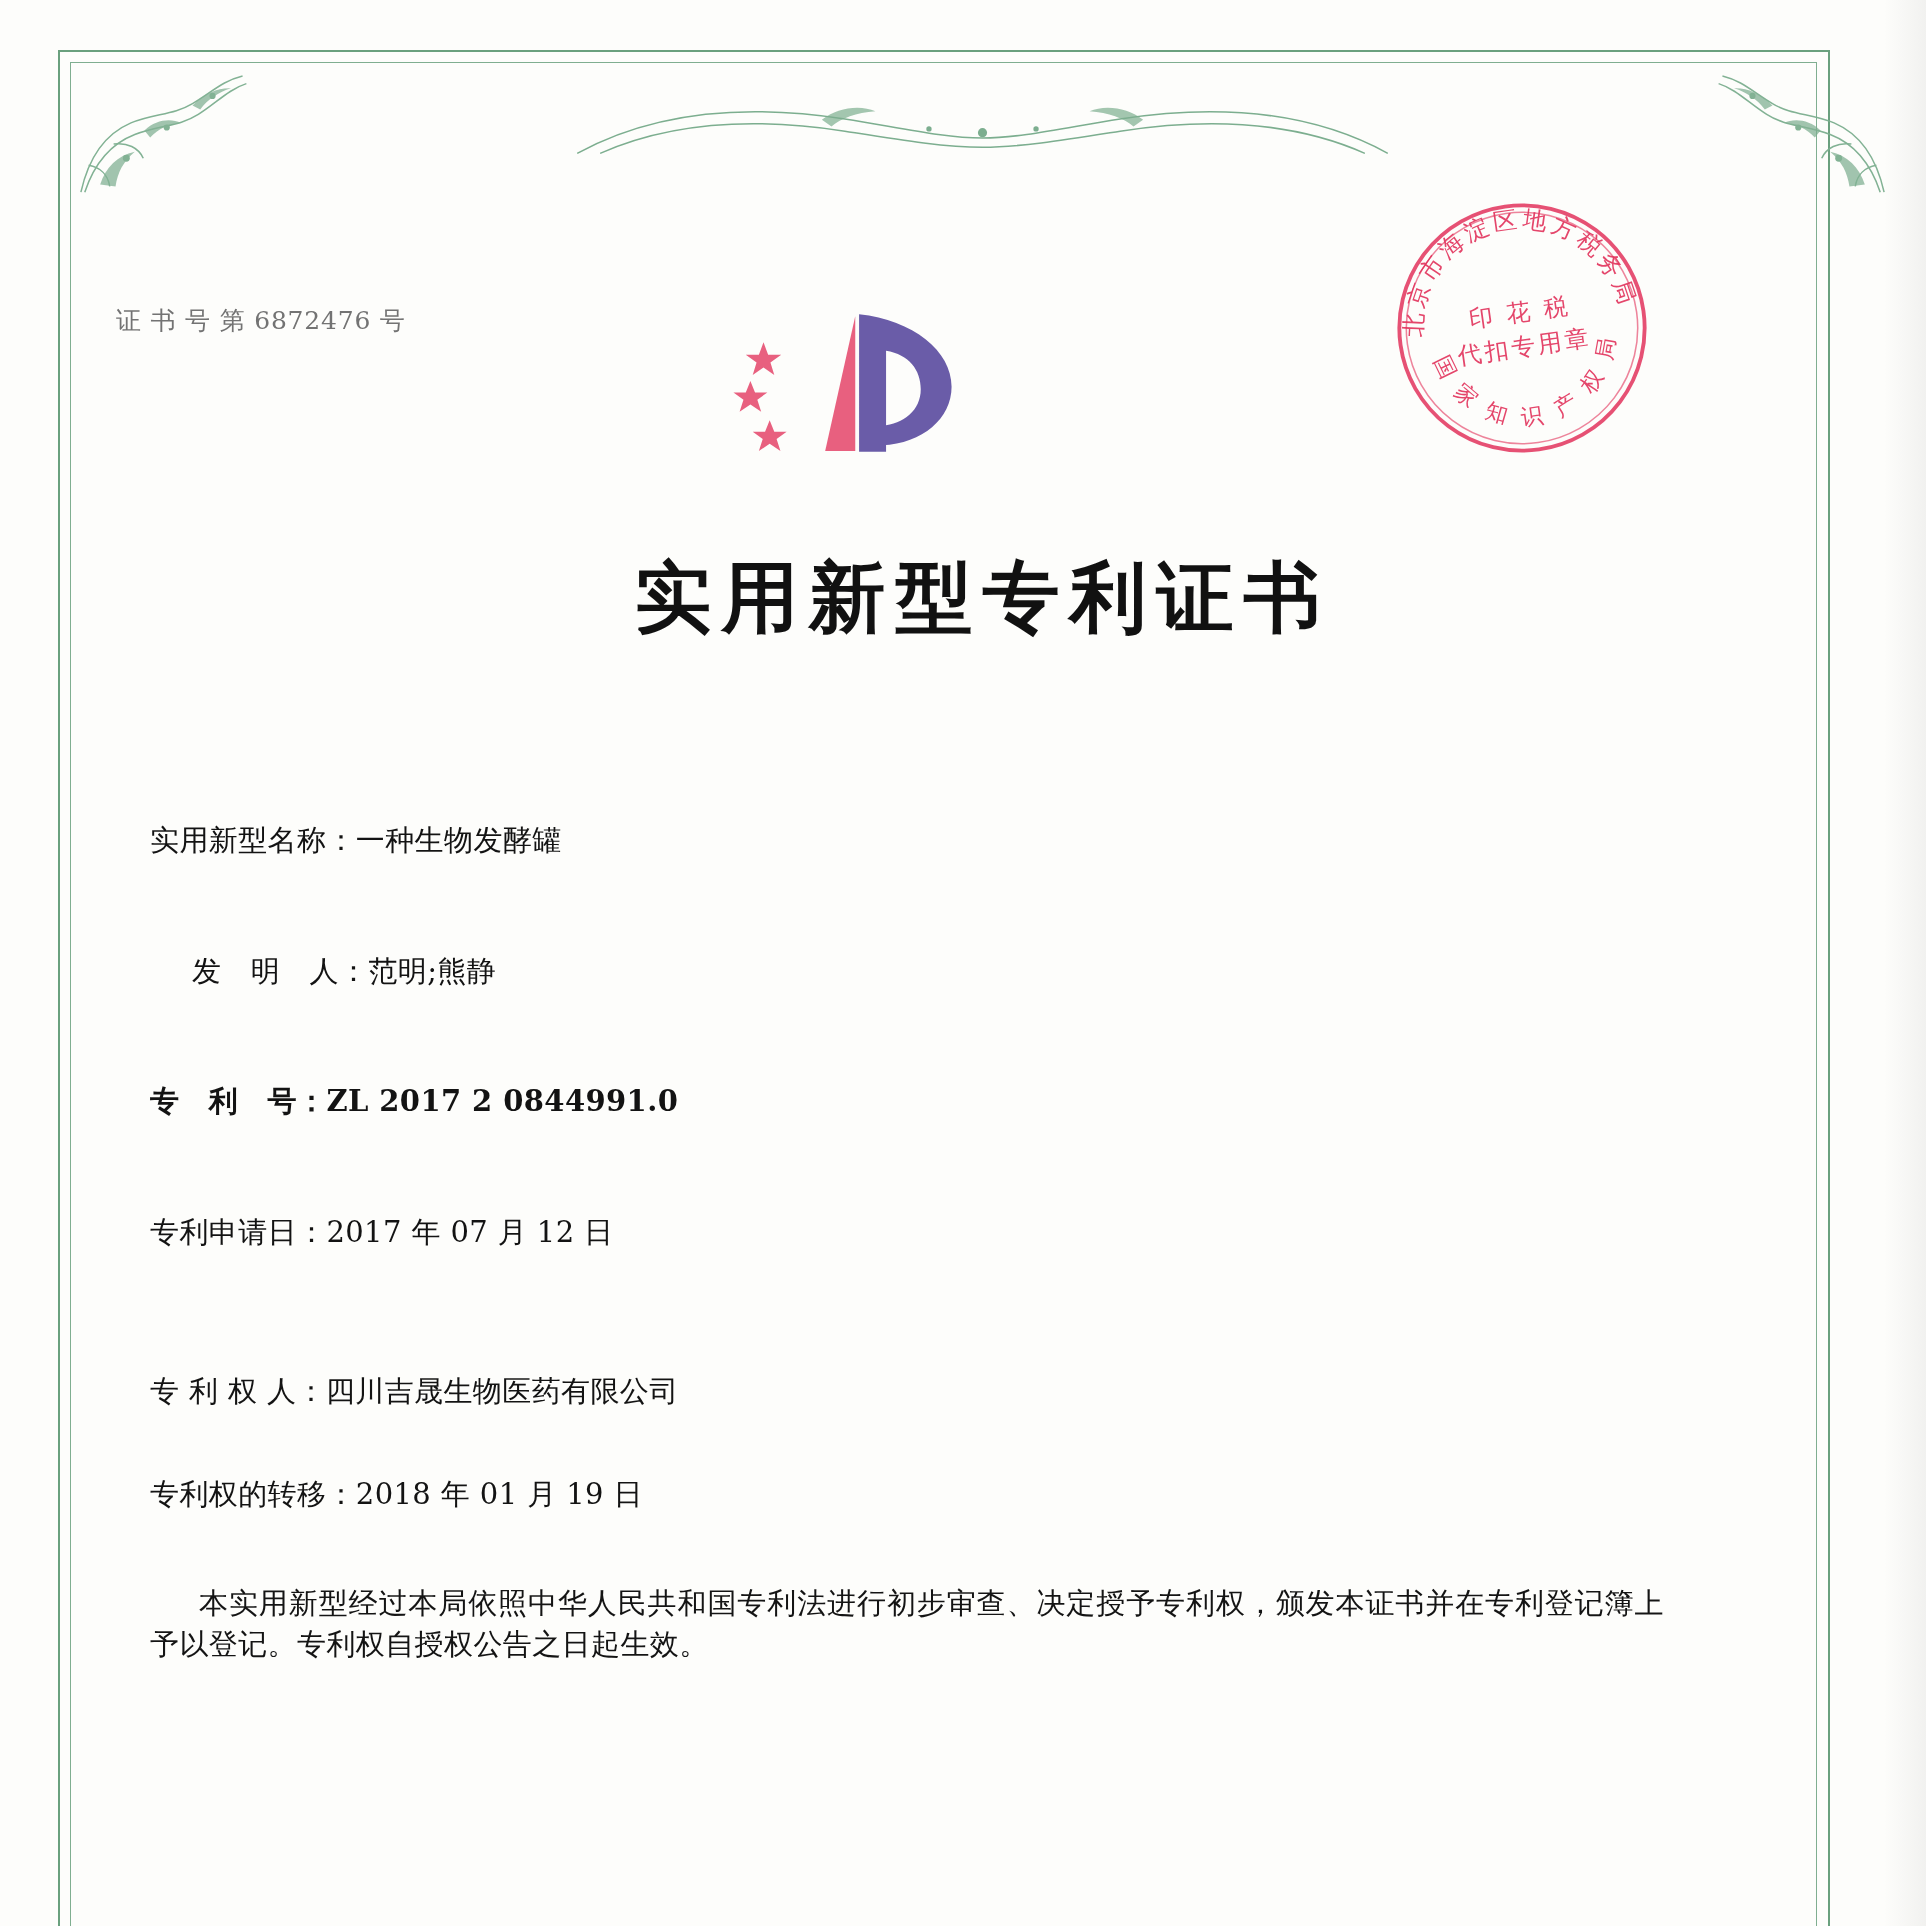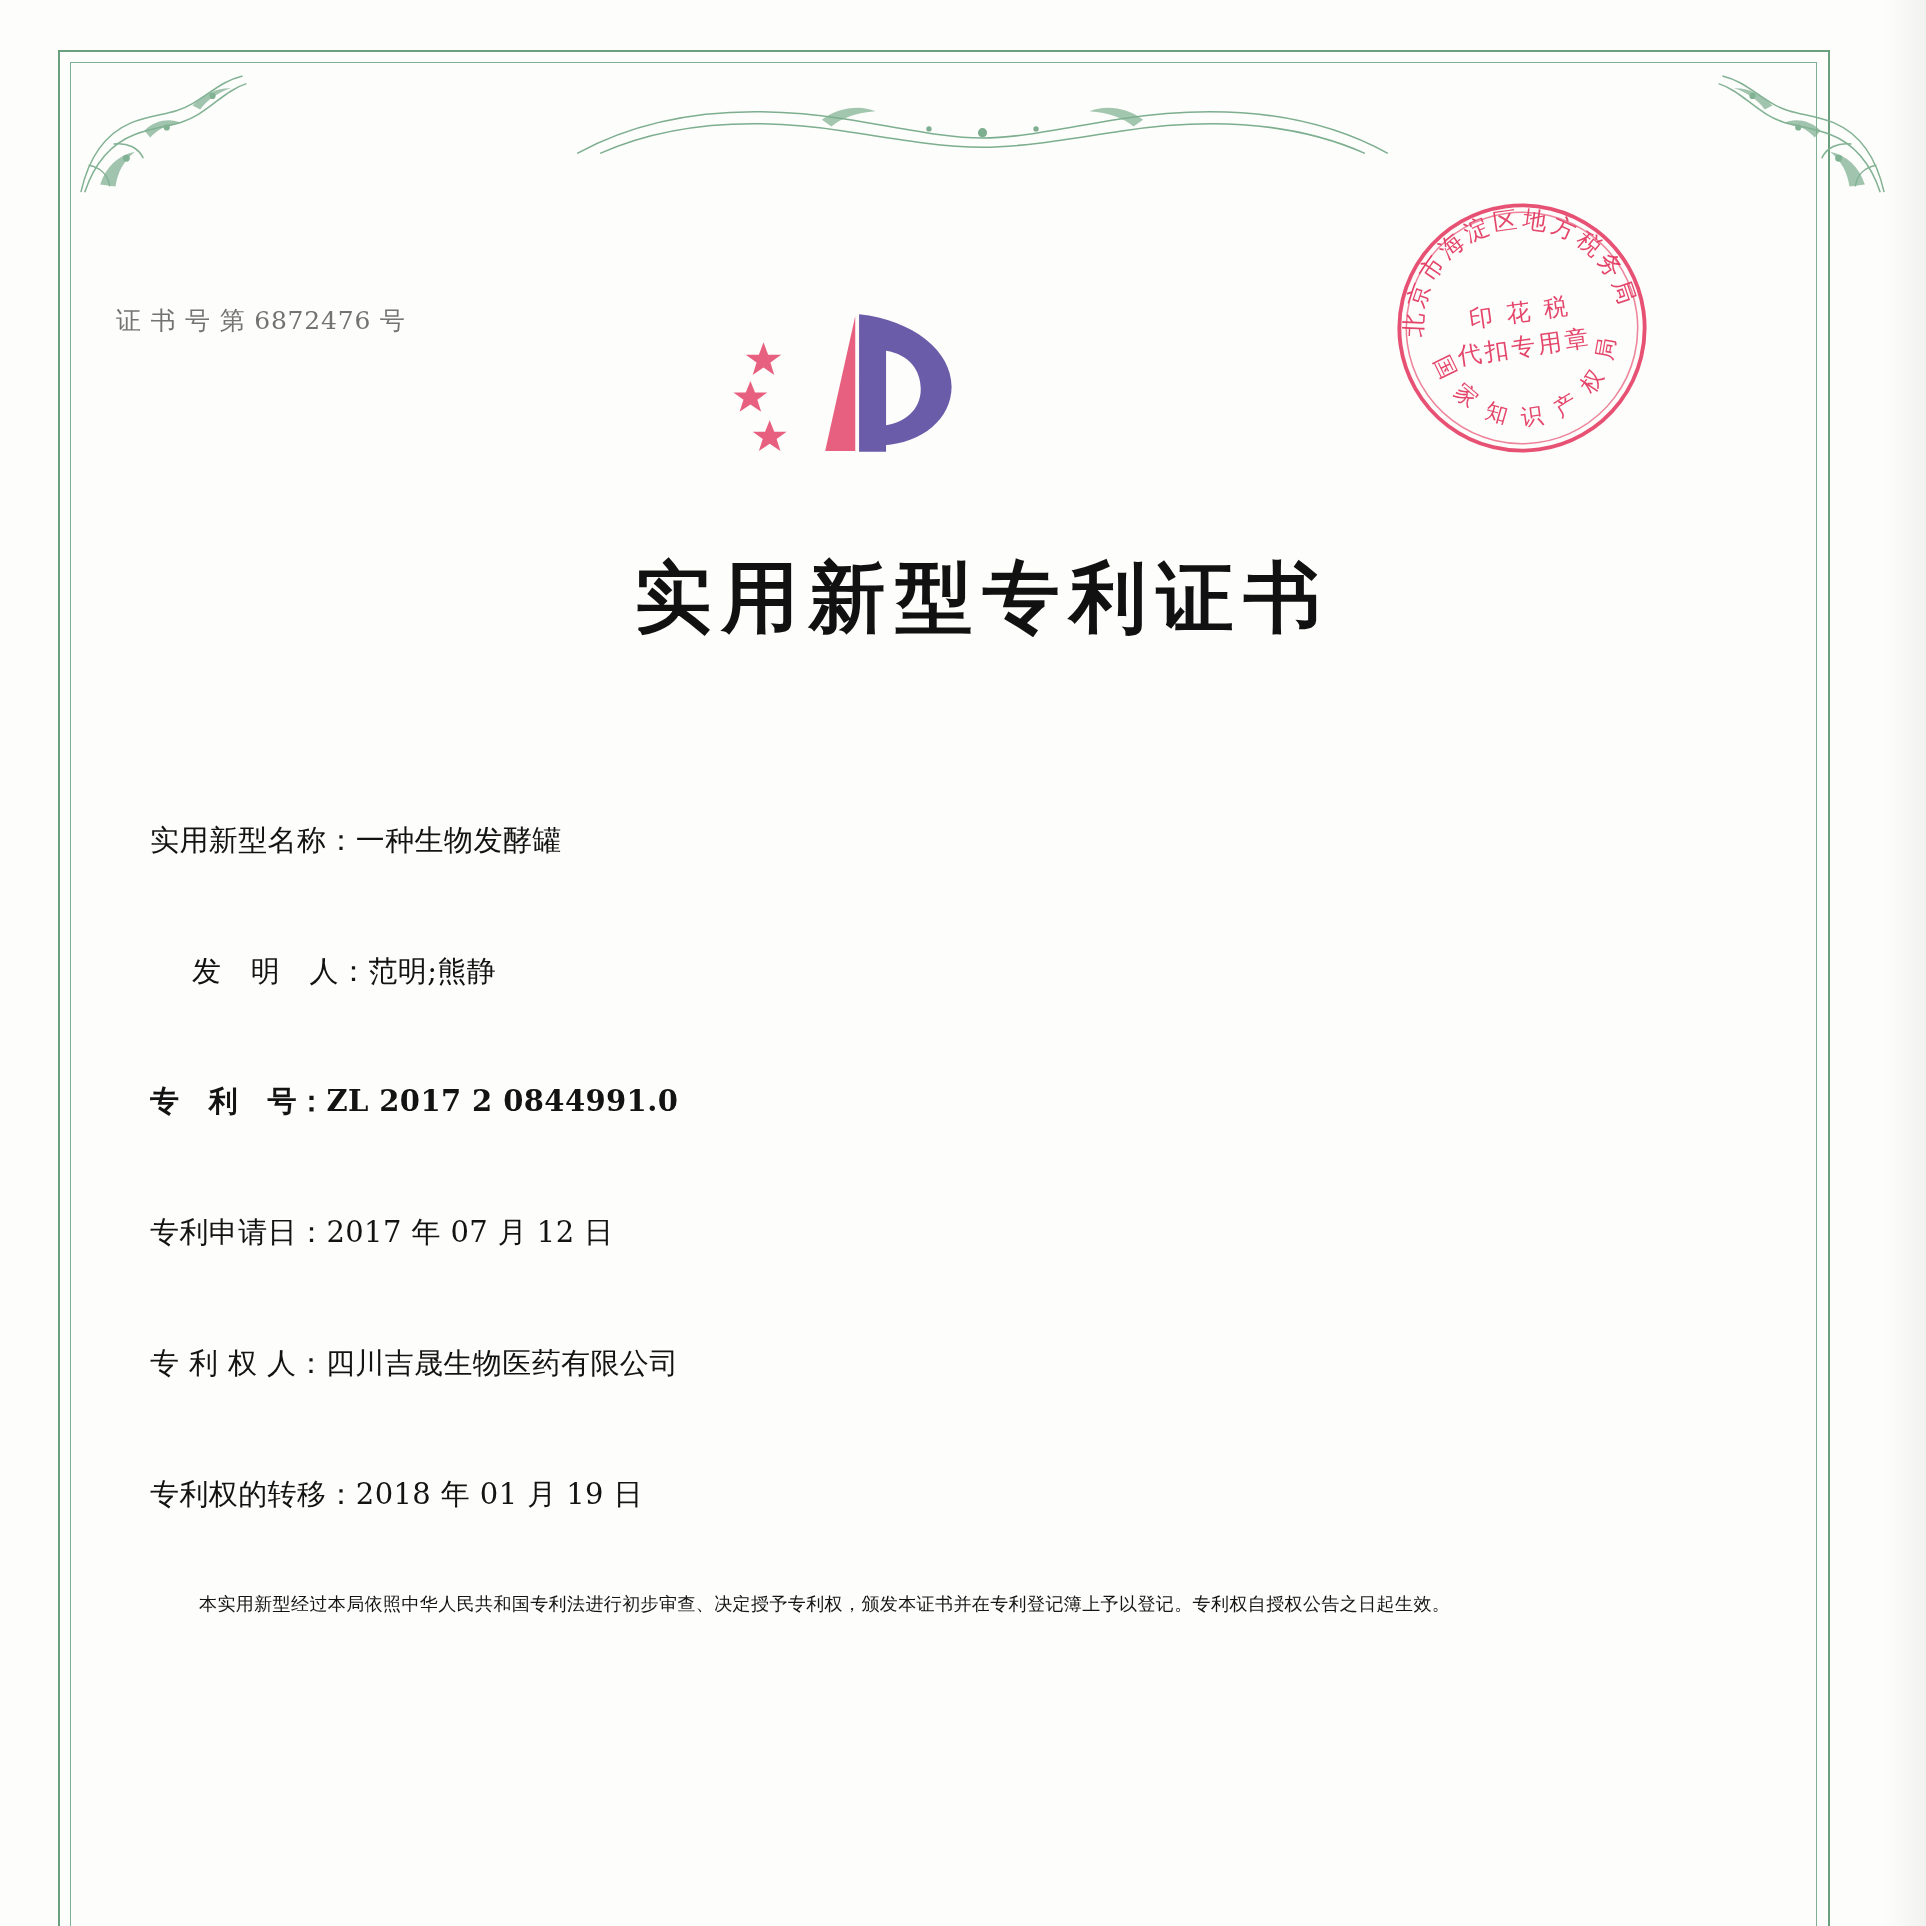--- a/index.html
+++ b/index.html
@@ -134,30 +134,30 @@
     white-space: nowrap;
     letter-spacing: 0.4px;
   }
   .field .lbl { letter-spacing: 0.4px; }
   .field .val { letter-spacing: 0.4px; }
 
   #field-name   { top: 821px; }
   #field-inventor { top: 952px; margin-left: 42px; }
   #field-patentno { top: 1082px; font-weight: bold; }
   #field-appdate { top: 1213px; }
-  #field-owner  { top: 1344px; }
+  #field-owner  { top: 1372px; }
   #field-grantdate { top: 1475px; }
 
   
   .para {
     position: absolute;
     left: 150px;
     width: 1514px;
     font-family: "DejaVu Serif", "Liberation Serif", serif;
-    font-size: 18px;
+    font-size: 29px;
     line-height: 41px;
     color: #141414;
     text-indent: 49px;
     text-align: justify;
     letter-spacing: 0.4px;
   }
   #para-1 { top: 1583px; }
   #para-2 { top: 1672px; }
   #para-3 { top: 1845px; }
 </style>

